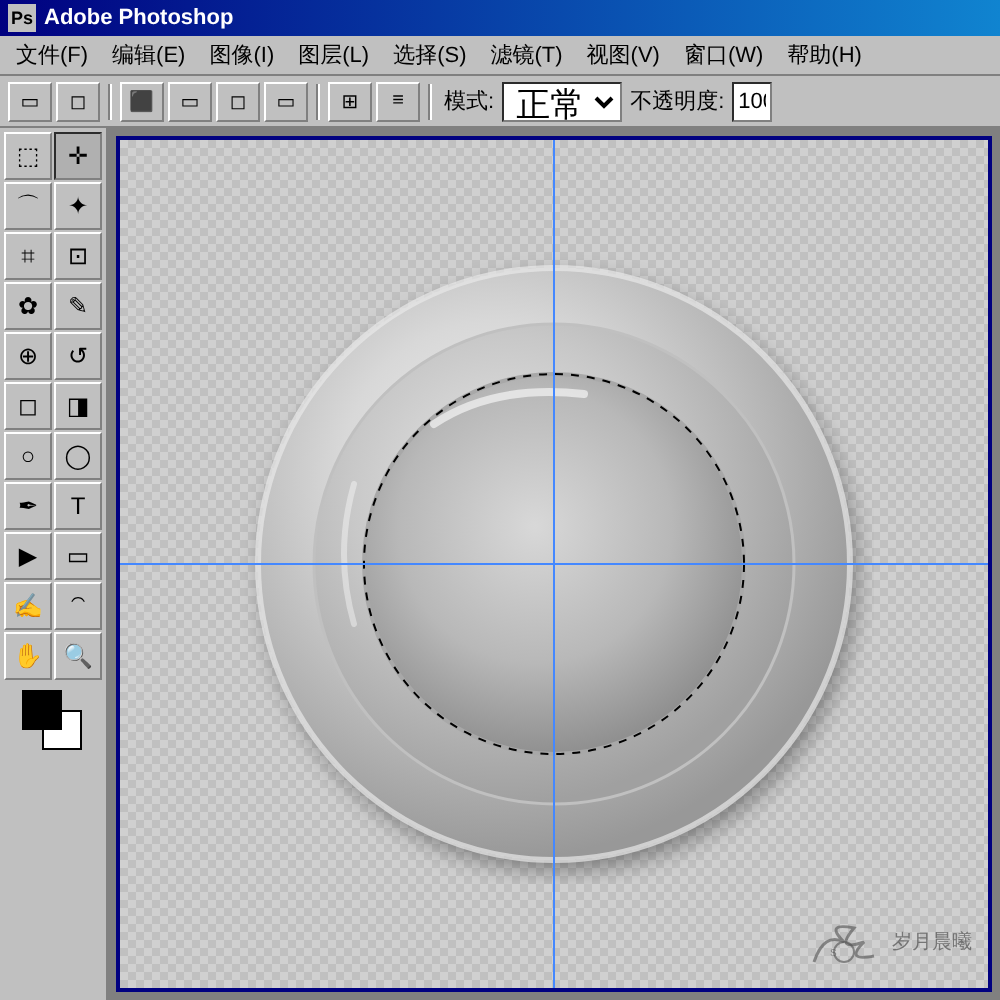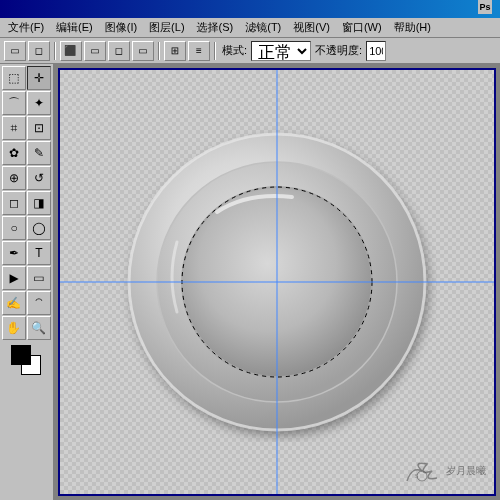--- a/index.html
+++ b/index.html
@@ -11,25 +11,24 @@
       font-size: 11px;
       background: #c0c0c0;
     }
 
     
     #title-bar {
       background: linear-gradient(to right, #000080, #1084d0);
       color: white;
       height: 18px;
       display: flex;
-      align-items: flex-end;
+      align-items: center;
       padding: 0 4px;
       font-size: 11px;
       font-weight: bold;
-      flex-direction: column;
     }
 
     
     #menu-bar {
       background: #c0c0c0;
       height: 20px;
       display: flex;
       align-items: center;
       padding: 0 2px;
       border-bottom: 1px solid #808080;
@@ -292,20 +291,21 @@
     }
     @keyframes marchingAnts {
       to { stroke-dashoffset: -8; }
     }
   </style>
 </head>
 <body>
 
 <div id="title-bar">
   <span style="width:14px;height:14px;background:#c0c0c0;display:inline-flex;align-items:center;justify-content:center;font-size:9px;color:#000;font-weight:bold;margin-right:4px;">Ps</span>
+  <span>Adobe Photoshop</span>
 </div>
 
 <div id="menu-bar">
     <span class="menu-item">文件(F)</span>
     <span class="menu-item">编辑(E)</span>
     <span class="menu-item">图像(I)</span>
     <span class="menu-item">图层(L)</span>
     <span class="menu-item">选择(S)</span>
     <span class="menu-item">滤镜(T)</span>
     <span class="menu-item">视图(V)</span>

